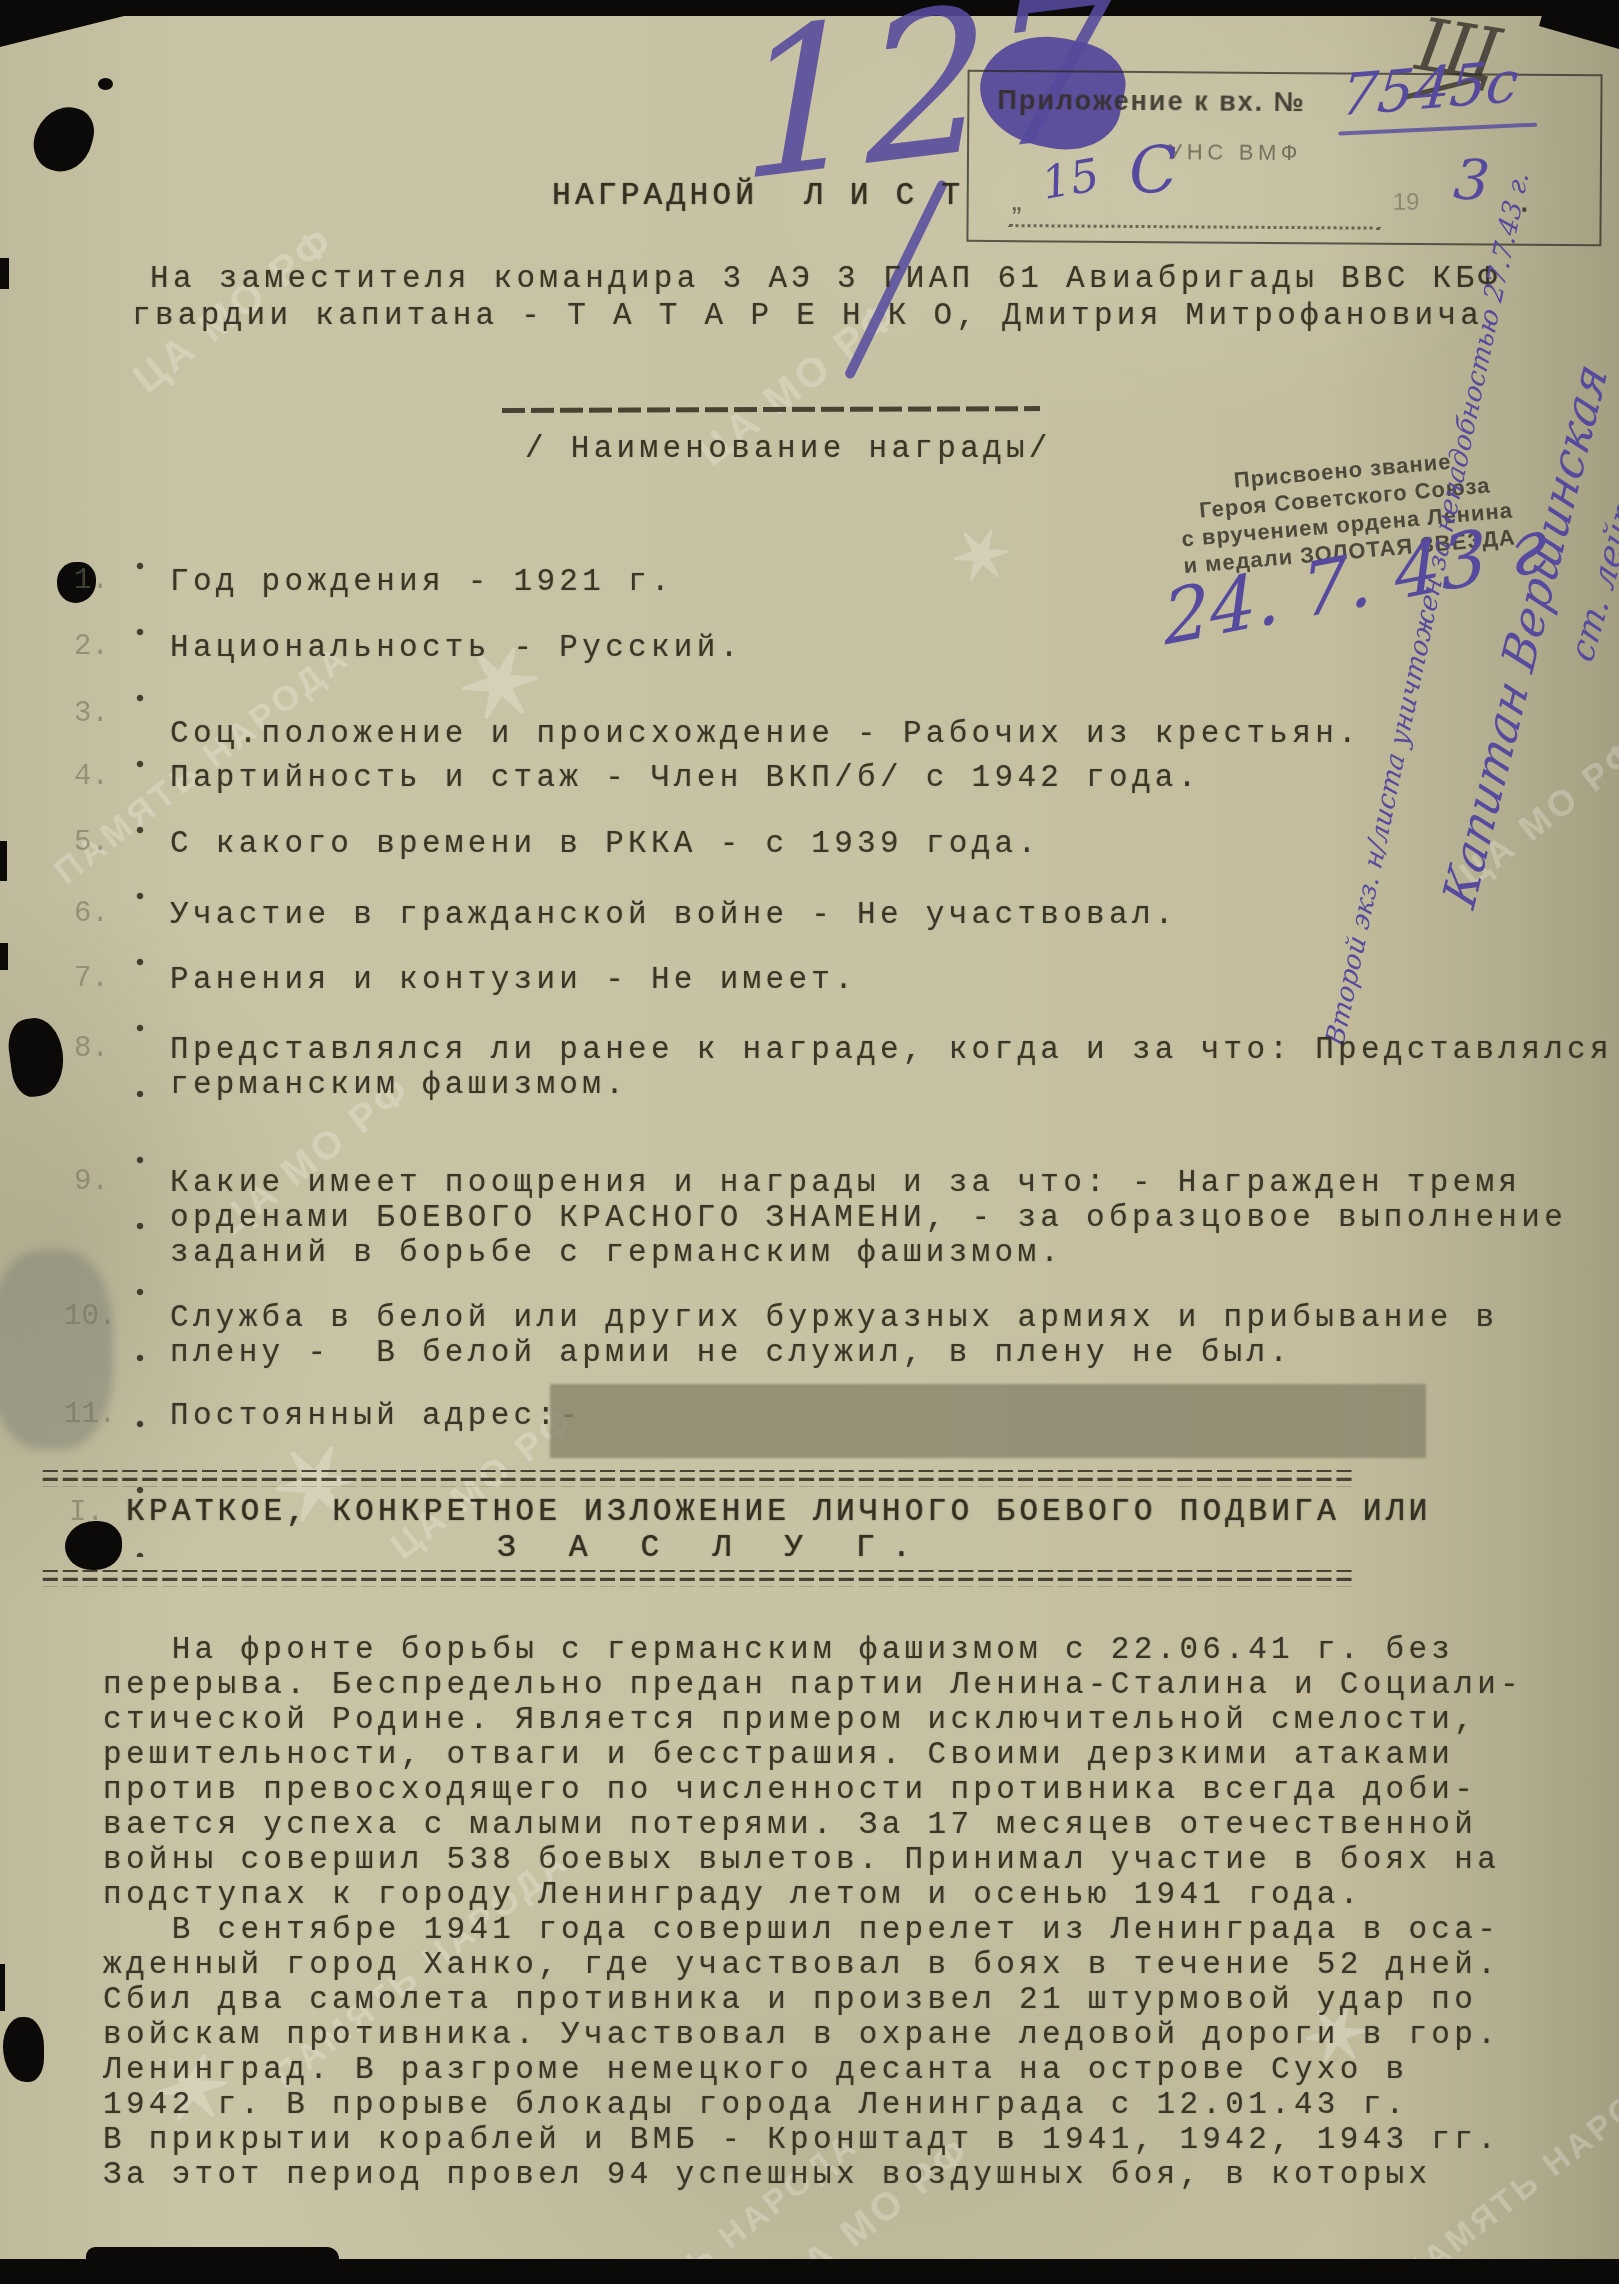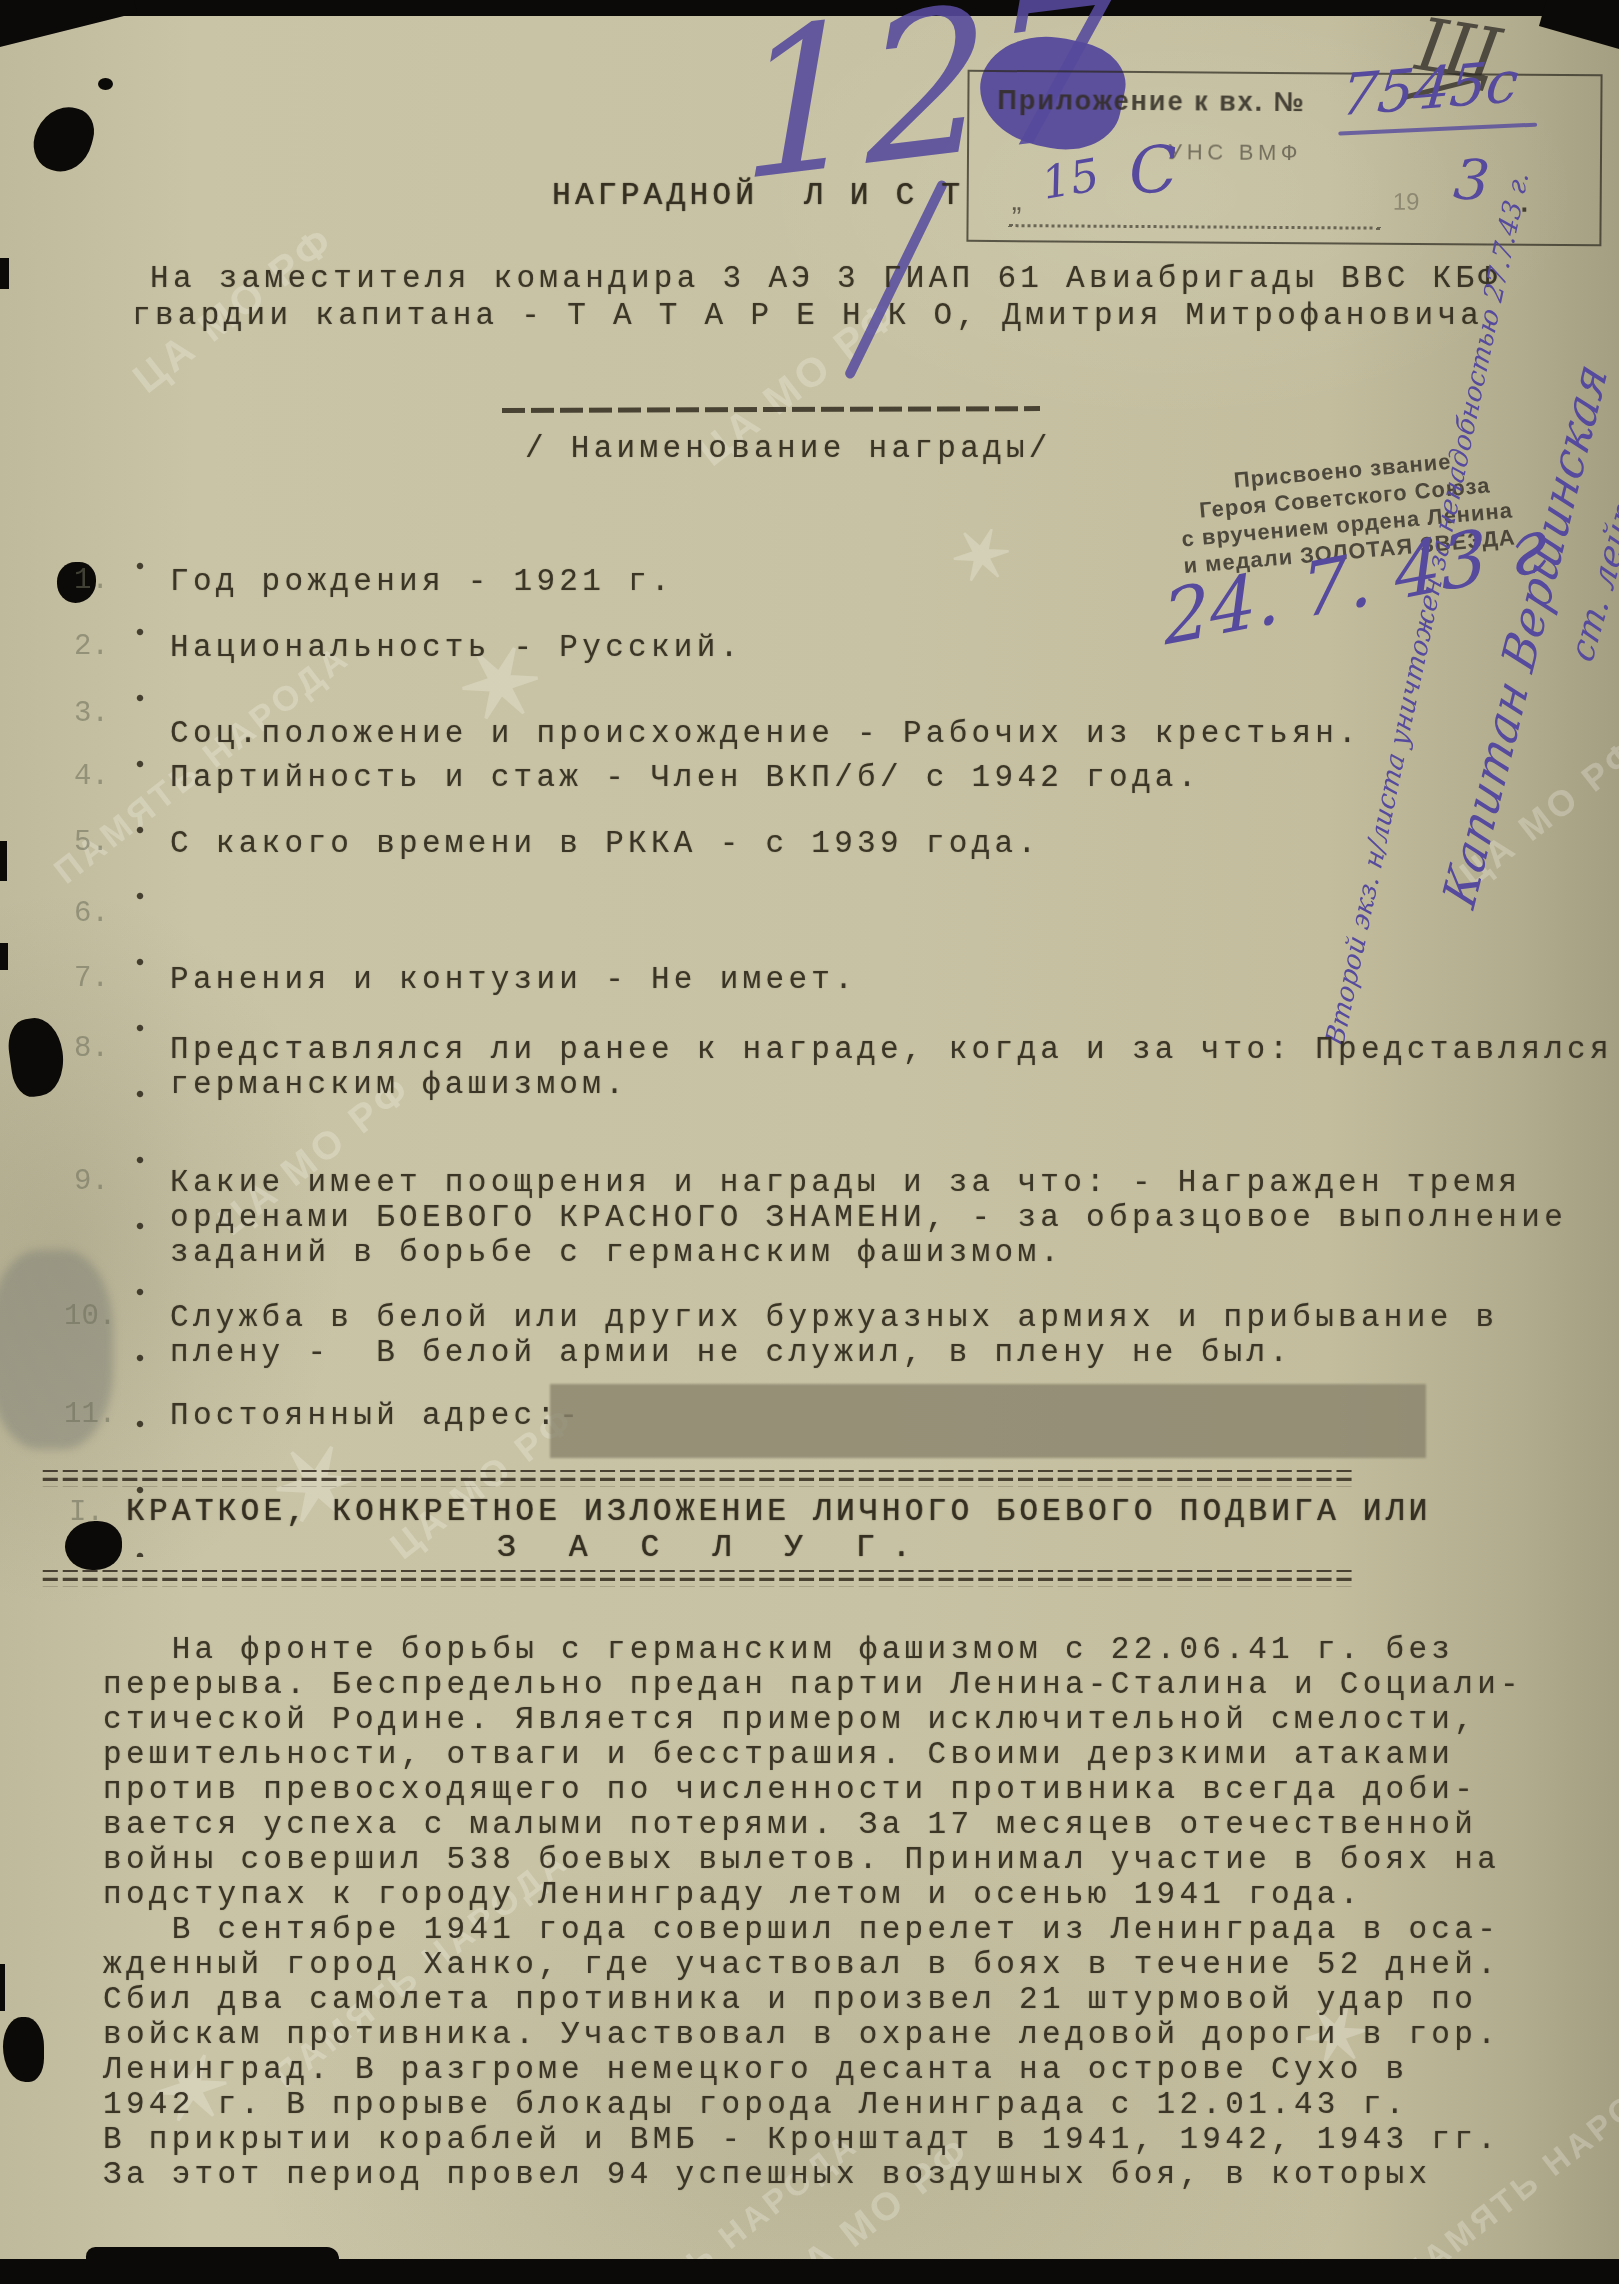--- a/index.html
+++ b/index.html
@@ -133,20 +133,21 @@
   <div class="tw lines" style="left:170px;top:564px;"><div>Год рождения - 1921 г.</div></div>
   <div class="faintnum" style="left:74px;top:630px;">2.</div>
   <div class="tw lines" style="left:170px;top:630px;"><div>Национальность - Русский.</div></div>
   <div class="faintnum" style="left:74px;top:697px;">3.</div>
   <div class="tw lines" style="left:170px;top:716px;"><div>Соц.положение и происхождение - Рабочих из крестьян.</div></div>
   <div class="faintnum" style="left:74px;top:760px;">4.</div>
   <div class="tw lines" style="left:170px;top:760px;"><div>Партийность и стаж - Член ВКП/б/ с 1942 года.</div></div>
   <div class="faintnum" style="left:74px;top:826px;">5.</div>
   <div class="tw lines" style="left:170px;top:826px;"><div>С какого времени в РККА - с 1939 года.</div></div>
   <div class="faintnum" style="left:74px;top:897px;">6.</div>
+  <div class="tw lines" style="left:170px;top:897px;"><div>Участие в гражданской войне - Не участвовал.</div></div>
   <div class="faintnum" style="left:74px;top:962px;">7.</div>
   <div class="tw lines" style="left:170px;top:962px;"><div>Ранения и контузии - Не имеет.</div></div>
   <div class="faintnum" style="left:74px;top:1032px;">8.</div>
   <div class="tw lines" style="left:170px;top:1032px;"><div>Представлялся ли ранее к награде, когда и за что: Представлялся</div><div>германским фашизмом.</div></div>
   <div class="faintnum" style="left:74px;top:1165px;">9.</div>
   <div class="tw lines" style="left:170px;top:1165px;"><div>Какие имеет поощрения и награды и за что: - Награжден тремя</div><div>орденами БОЕВОГО КРАСНОГО ЗНАМЕНИ, - за образцовое выполнение</div><div>заданий в борьбе с германским фашизмом.</div></div>
   <div class="faintnum" style="left:64px;top:1300px;">10.</div>
   <div class="tw lines" style="left:170px;top:1300px;"><div>Служба в белой или других буржуазных армиях и прибывание в</div><div>плену -  В белой армии не служил, в плену не был.</div></div>
   <div class="faintnum" style="left:64px;top:1398px;">11.</div>
   <div class="tw lines" style="left:170px;top:1398px;"><div>Постоянный адрес:-</div></div>

